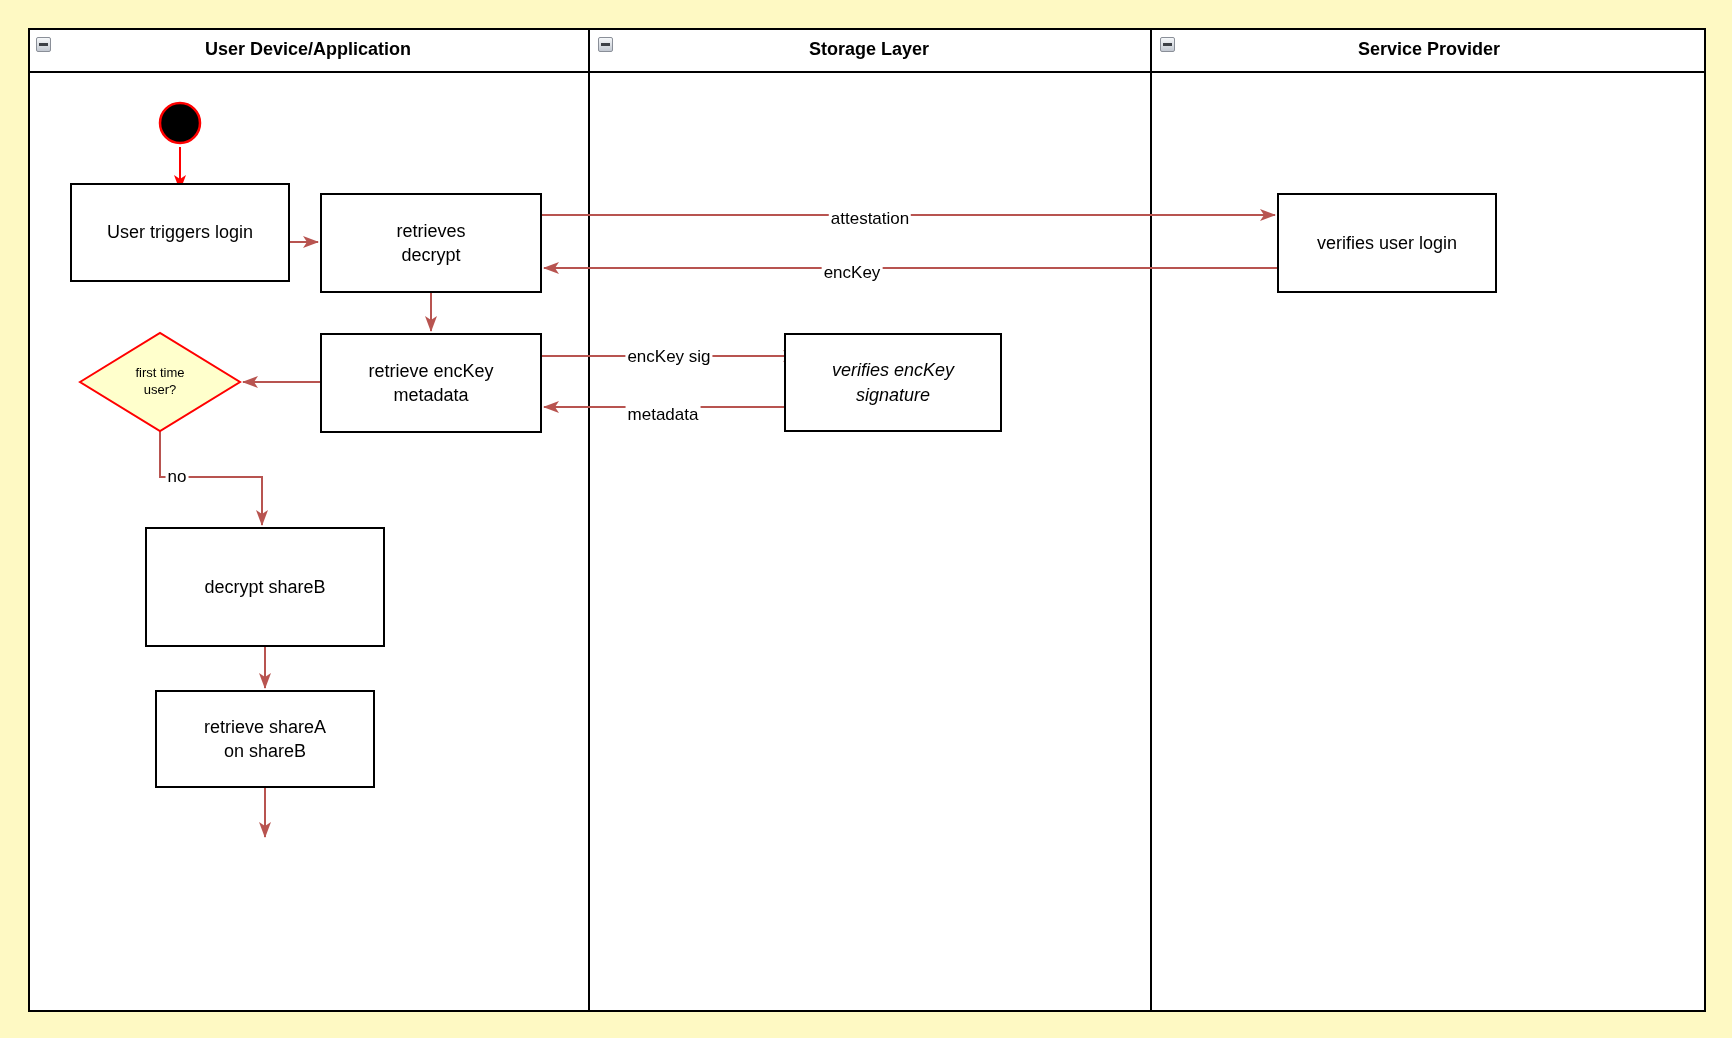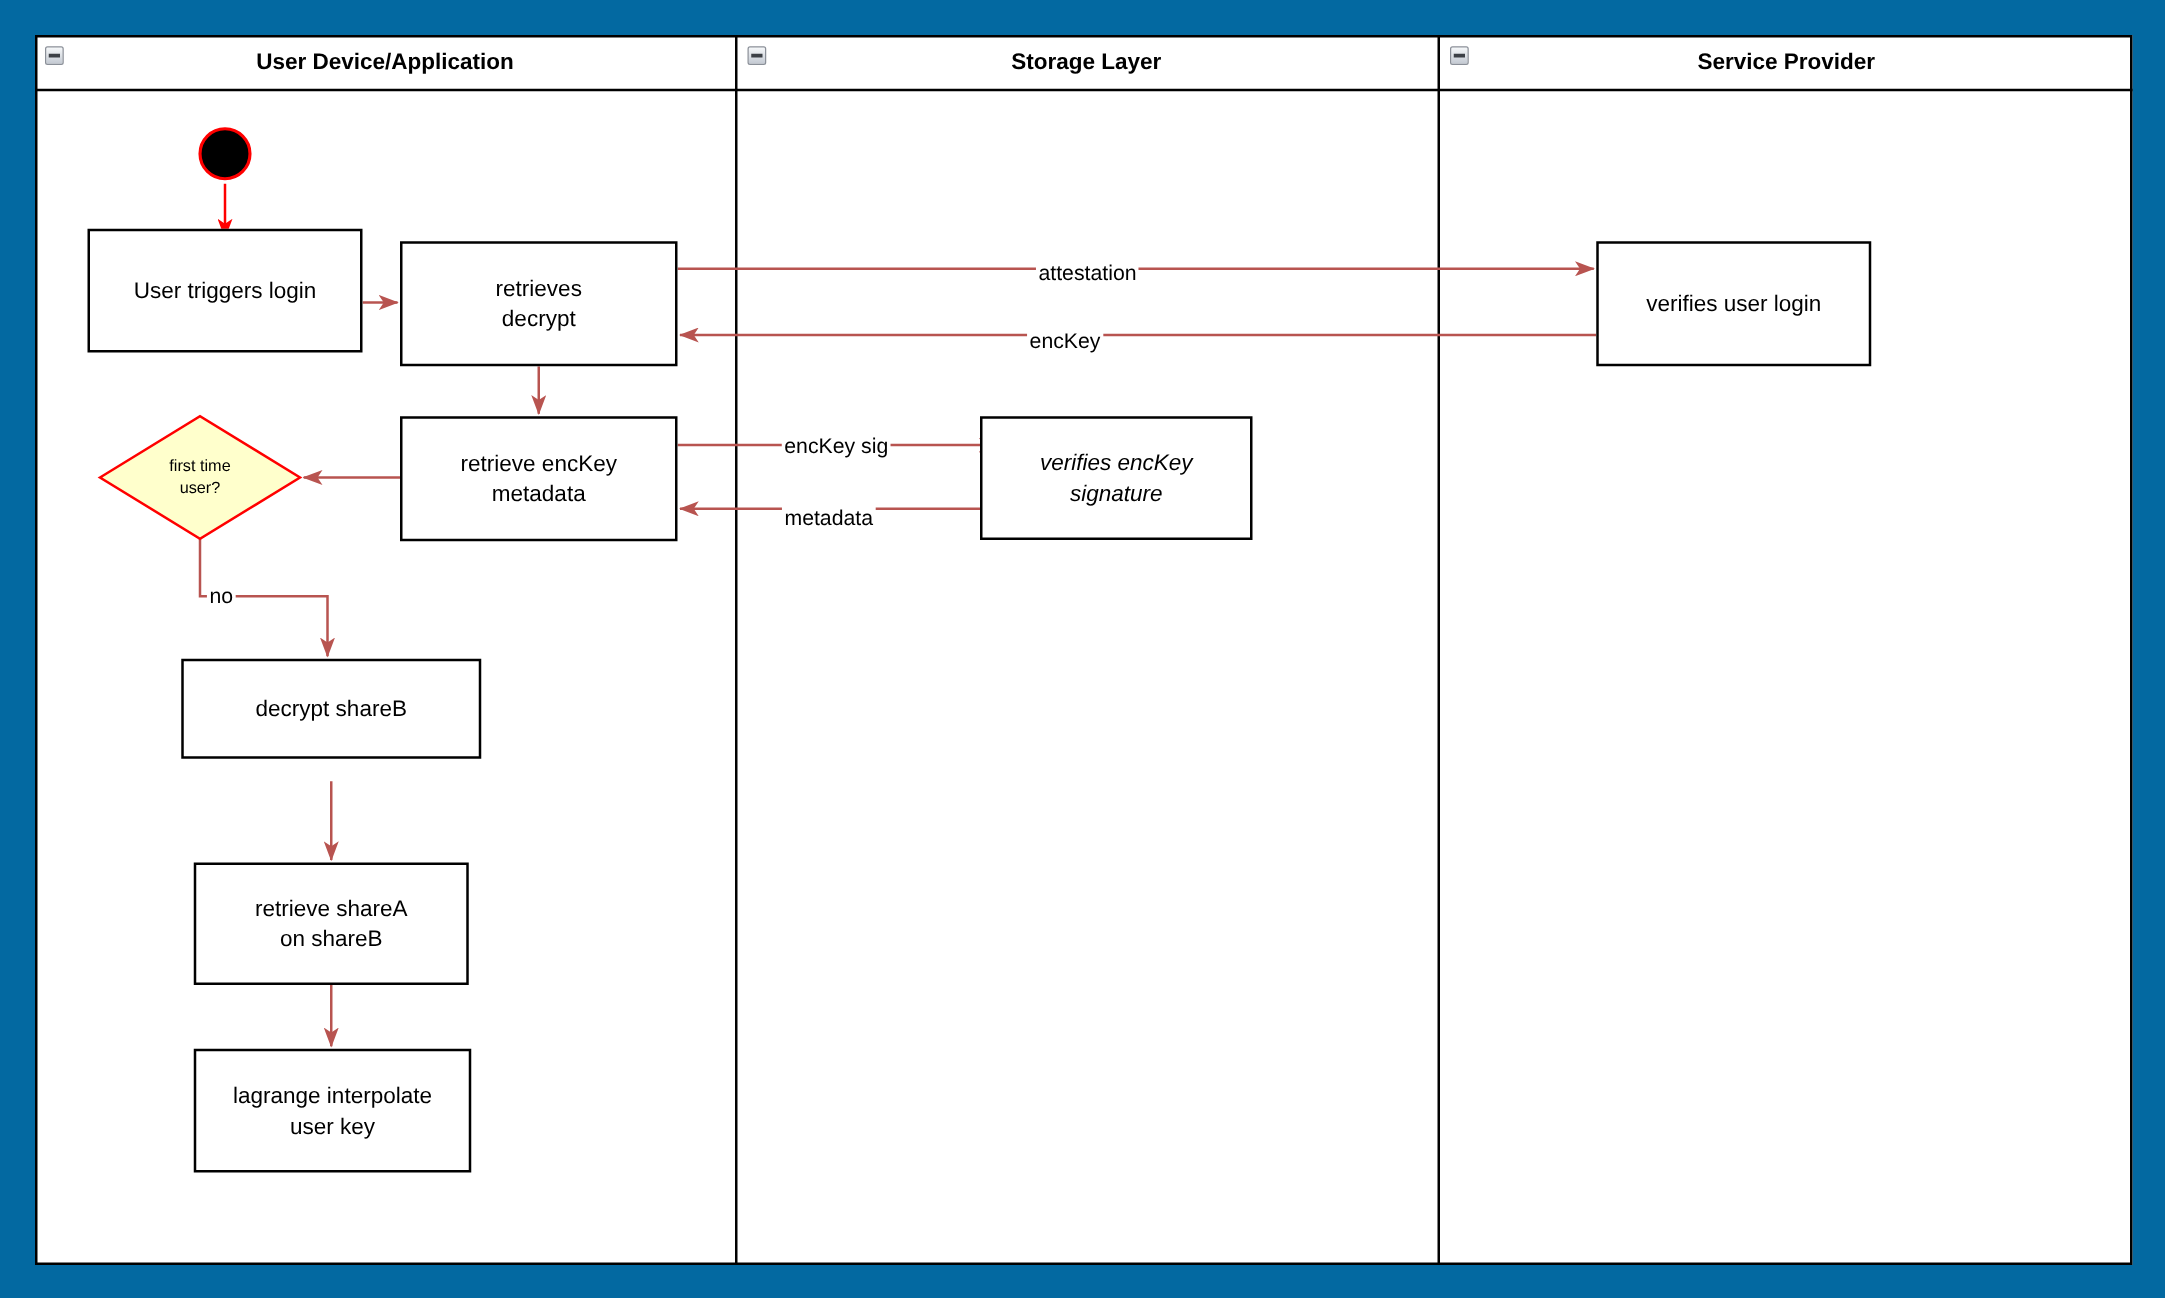--- a/index.html
+++ b/index.html
@@ -1,17 +1,17 @@
 <!DOCTYPE html>
 <html><head>
 <meta charset="utf-8">
 <style>
   html,body{margin:0;padding:0;background:#ffffff;}
   body{width:1732px;height:1038px;font-family:"Liberation Sans",sans-serif;}
-  .canvas{position:relative;width:1732px;height:1038px;background:#0369a1;overflow:hidden;}
+  .canvas{position:relative;width:1732px;height:1038px;background:#fef9c3;overflow:hidden;}
 
   
   .frame{position:absolute;left:28px;top:28px;width:1678px;height:984px;border:2px solid #000;box-sizing:border-box;background:#fff;}
   .vline{position:absolute;top:28px;height:984px;width:2px;background:#000;}
   .vline.l1{left:588px;}
   .vline.l2{left:1150px;}
   .hsep{position:absolute;left:28px;top:71px;width:1678px;height:2px;background:#000;}
 
   .lane-title{position:absolute;top:28px;height:43px;display:flex;align-items:center;justify-content:center;
     font-size:18px;font-weight:bold;color:#000;}
@@ -30,21 +30,21 @@
 
   
   .node{position:absolute;background:#fff;border:2px solid #000;box-sizing:border-box;
     display:flex;align-items:center;justify-content:center;text-align:center;
     font-size:18px;line-height:1.35;color:#000;white-space:pre-line;cursor:default;}
   .b1{left:70px; top:183px;width:220px;height:99px;}
   .b2{left:320px;top:193px;width:222px;height:100px;}
   .b3{left:1277px;top:193px;width:220px;height:100px;text-align:right;}
   .b4{left:320px;top:333px;width:222px;height:100px;}
   .b5{left:784px;top:333px;width:218px;height:99px;font-style:italic;}
-  .b6{left:145px;top:527px;width:240px;height:80px;}
+  .b6{left:145px;top:527px;width:240px;height:120px;}
   .b7{left:155px;top:690px;width:220px;height:98px;}
   .b8{left:155px;top:839px;width:222px;height:99px;}
 
   .decision-label{position:absolute;left:80px;top:333px;width:160px;height:98px;
     display:flex;align-items:center;justify-content:center;text-align:center;
     font-size:13px;line-height:1.3;color:#000;white-space:pre-line;}
 
   
   .elabel{position:absolute;transform:translate(-50%,-50%);background:#ffffff;padding:0 2px;
     font-size:17px;color:#000;white-space:nowrap;}
@@ -119,22 +119,20 @@
   <div class="node b2">retrieves
 decrypt</div>
   <div class="node b3">verifies user login</div>
   <div class="node b4">retrieve encKey
 metadata</div>
   <div class="node b5">verifies encKey
 signature</div>
   <div class="node b6">decrypt shareB</div>
   <div class="node b7">retrieve shareA
 on shareB</div>
-  <div class="node b8">lagrange interpolate
-user key</div>
 
   <div class="decision-label">first time
 user?</div>
 
   <span class="elabel el-attestation">attestation</span>
   <span class="elabel el-enckey">encKey</span>
   <span class="elabel el-enckeysig">encKey sig</span>
   <span class="elabel el-metadata">metadata</span>
   <span class="elabel el-no">no</span>
 

